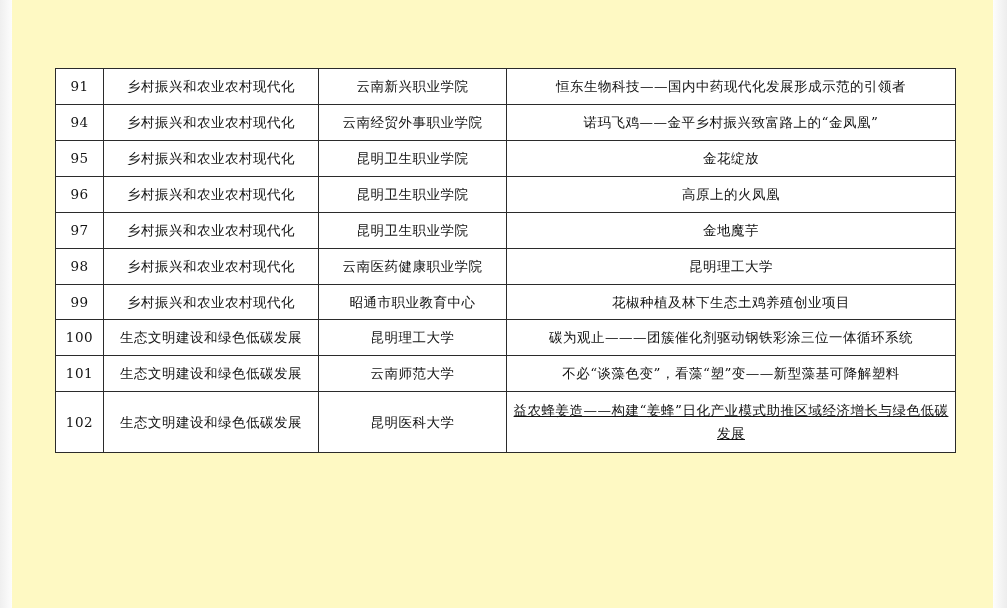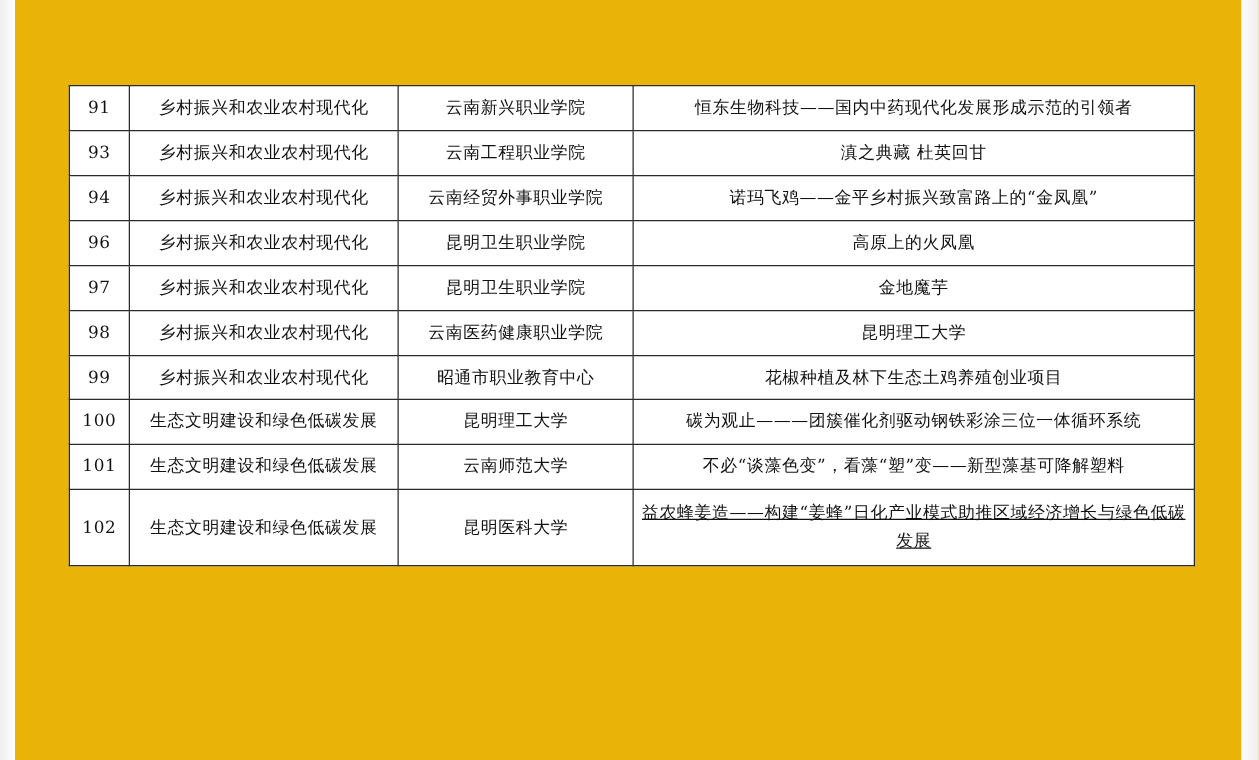--- a/index.html
+++ b/index.html
@@ -10,21 +10,21 @@
   body {
     width: 1007px;
     height: 608px;
     overflow: hidden;
     font-family: "DejaVu Serif", serif;
   }
   .page {
     position: relative;
     width: 1007px;
     height: 608px;
-    background: #eab308;
+    background: #fef9c3;
   }
   .table-wrap {
     position: absolute;
     left: 55px;
     top: 68px;
     width: 900px;
   }
   table.doc-table {
     border-collapse: collapse;
     width: 900px;
@@ -98,34 +98,34 @@
       <tbody>
 
         <tr>
           <td class="cell-no">91</td>
           <td class="cell-cat">乡村振兴和农业农村现代化</td>
           <td class="cell-org">云南新兴职业学院</td>
           <td class="cell-title">恒东生物科技——国内中药现代化发展形成示范的引领者</td>
         </tr>
 
 
-        <tr>
-          <td class="cell-no">93</td>
-          <td class="cell-cat">乡村振兴和农业农村现代化</td>
-          <td class="cell-org">云南工程职业学院</td>
-          <td class="cell-title">滇之典藏 杜英回甘</td>
-        </tr>
 
         <tr>
           <td class="cell-no">94</td>
           <td class="cell-cat">乡村振兴和农业农村现代化</td>
           <td class="cell-org">云南经贸外事职业学院</td>
           <td class="cell-title">诺玛飞鸡——金平乡村振兴致富路上的“金凤凰”</td>
         </tr>
 
+        <tr>
+          <td class="cell-no">95</td>
+          <td class="cell-cat">乡村振兴和农业农村现代化</td>
+          <td class="cell-org">昆明卫生职业学院</td>
+          <td class="cell-title">金花绽放</td>
+        </tr>
 
         <tr>
           <td class="cell-no">96</td>
           <td class="cell-cat">乡村振兴和农业农村现代化</td>
           <td class="cell-org">昆明卫生职业学院</td>
           <td class="cell-title">高原上的火凤凰</td>
         </tr>
 
         <tr>
           <td class="cell-no">97</td>

